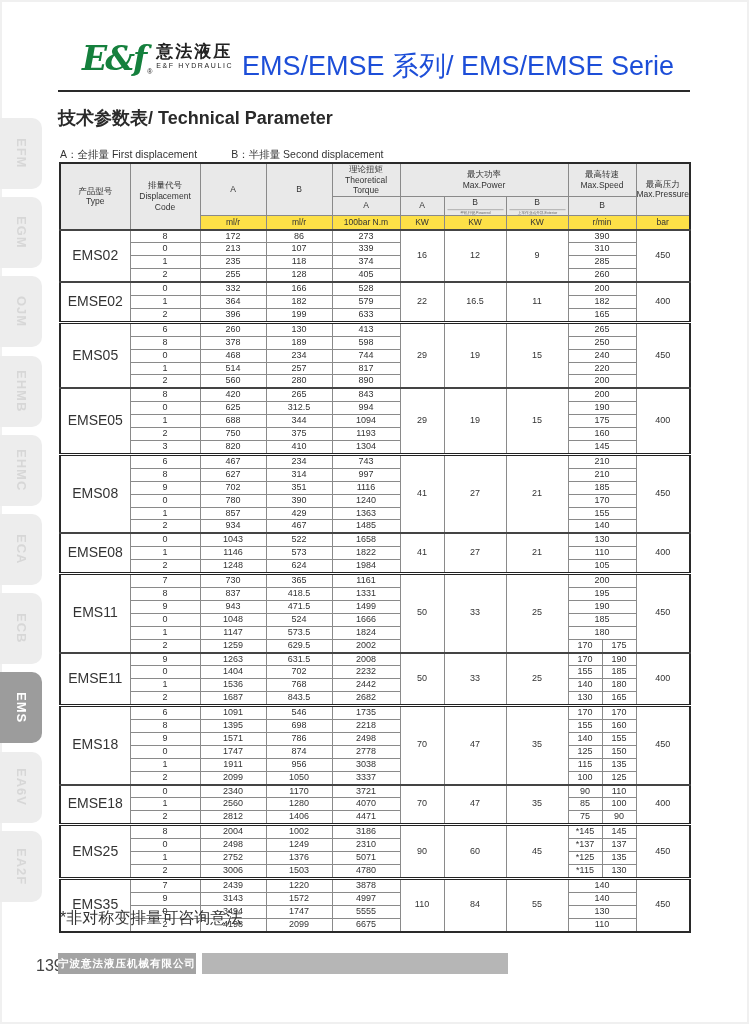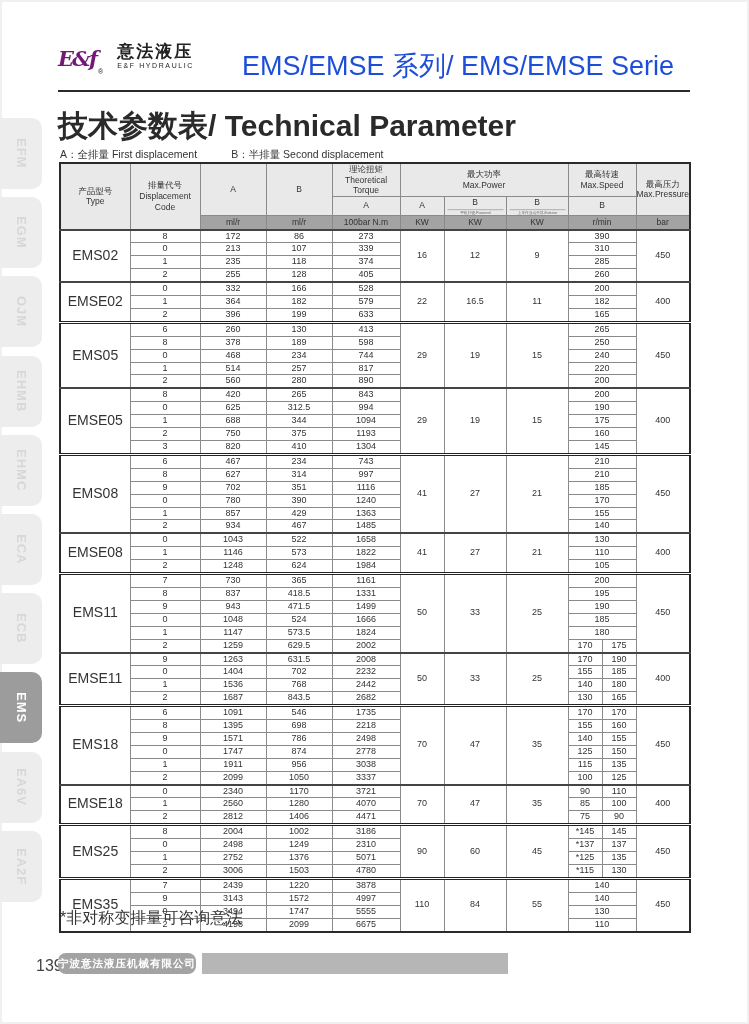--- a/index.html
+++ b/index.html
@@ -7,50 +7,50 @@
   .frame { position:absolute; inset:0; border:2px solid #f0f0f0; pointer-events:none; }
 
   
   .tab { position:absolute; left:0; width:42px; height:71px; background:#ededed; border-radius:0 10px 10px 0; display:flex; align-items:center; justify-content:center; cursor:pointer; }
   .tab span { writing-mode:vertical-rl; font-size:13px; font-weight:bold; letter-spacing:1px; color:#d7d7d7; }
   .tab.active { background:#9c9c9c; }
   .tab.active span { color:#fff; }
 
   
   .logo { position:absolute; left:58px; top:42px; display:flex; align-items:flex-start; }
-  .logo-script { font-family:"DejaVu Serif", serif; font-style:italic; font-weight:bold; font-size:21px; color:#701a75; line-height:34px; letter-spacing:-2px; }
+  .logo-script { font-family:"DejaVu Serif", serif; font-style:italic; font-weight:bold; font-size:33px; color:#15803d; line-height:34px; letter-spacing:-2px;margin-left:24px; }
   .logo-reg { font-size:7px; color:#222; margin:26px 2px 0 2px; }
-  .logo-txt { margin-left:12px; }
+  .logo-txt { margin-left:2px; }
   .logo-cn { font-size:17px; font-weight:bold; color:#222; letter-spacing:2px; line-height:20px; }
   .logo-en { font-size:7px; color:#222; letter-spacing:1.6px; }
   .page-title { position:absolute; left:242px; top:48px; font-size:27px; color:#1d4ed8; white-space:nowrap; }
   .head-rule { position:absolute; left:58px; top:90px; width:632px; height:2px; background:#2a2a2a; }
 
-  .sec-title { position:absolute; left:58px; top:106px; font-size:30px; font-weight:bold; color:#2a2a2a; }
+  .sec-title { position:absolute; left:58px; top:106px; font-size:18px; font-weight:bold; color:#2a2a2a; }
   .note { position:absolute; left:60px; top:148px; font-size:10.5px; color:#333; }
   .note .gap { display:inline-block; width:34px; }
 
   
   .tbl-wrap { position:absolute; left:59px; top:162px; }
   table { border-collapse:collapse; table-layout:fixed; border:2px solid #2a2a2a; }
   th, td { border:1px solid #8a8a8a; padding:0; text-align:center; vertical-align:middle; color:#333; overflow:hidden; }
   thead th { background:#e9e9e9; font-weight:normal; font-size:8.5px; line-height:1.25; }
   thead tr.h1 th { height:26px; }
   thead tr.h2 th { height:17px; }
-  tr.units td { background:#a3a3a3; height:13px; font-size:8.5px; line-height:13px; }
+  tr.units td { background:#fde047; height:13px; font-size:8.5px; line-height:13px; }
   tbody td { height:11.9px; line-height:11.9px; font-size:9px; white-space:nowrap; }
   tbody td.type { font-size:14px; }
   tr.major td { border-top:3px double #222; }
   tr.minor td { border-top:2px solid #444; }
   .tiny { display:block; font-size:4px; line-height:5px; color:#666; border-top:1px solid #aaa; margin-top:1px; white-space:nowrap; transform:scale(.92); }
 
   
   .footnote { position:absolute; left:60px; top:908px; font-size:16px; color:#333; }
   .pageno { position:absolute; left:36px; top:957px; font-size:16px; color:#444; }
-  .bar1 { position:absolute; left:58px; top:953px; width:138px; height:21px; background:#a3a3a3; color:#fff; font-size:10.5px; font-weight:bold; letter-spacing:1px; display:flex; align-items:center; justify-content:center;border-radius:8px; }
+  .bar1 { position:absolute; left:58px; top:953px; width:138px; height:21px; background:#a3a3a3; color:#fff; font-size:10.5px; font-weight:bold; letter-spacing:1px; display:flex; align-items:center; justify-content:center; }
   .bar2 { position:absolute; left:202px; top:953px; width:306px; height:21px; background:#b6b6b6; }
 </style>
 </head>
 <body>
 
 <div class="frame"></div>
 
 <div id="sidebar">
     <div class="tab" style="top: 118px;">
       <span>EFM</span>

